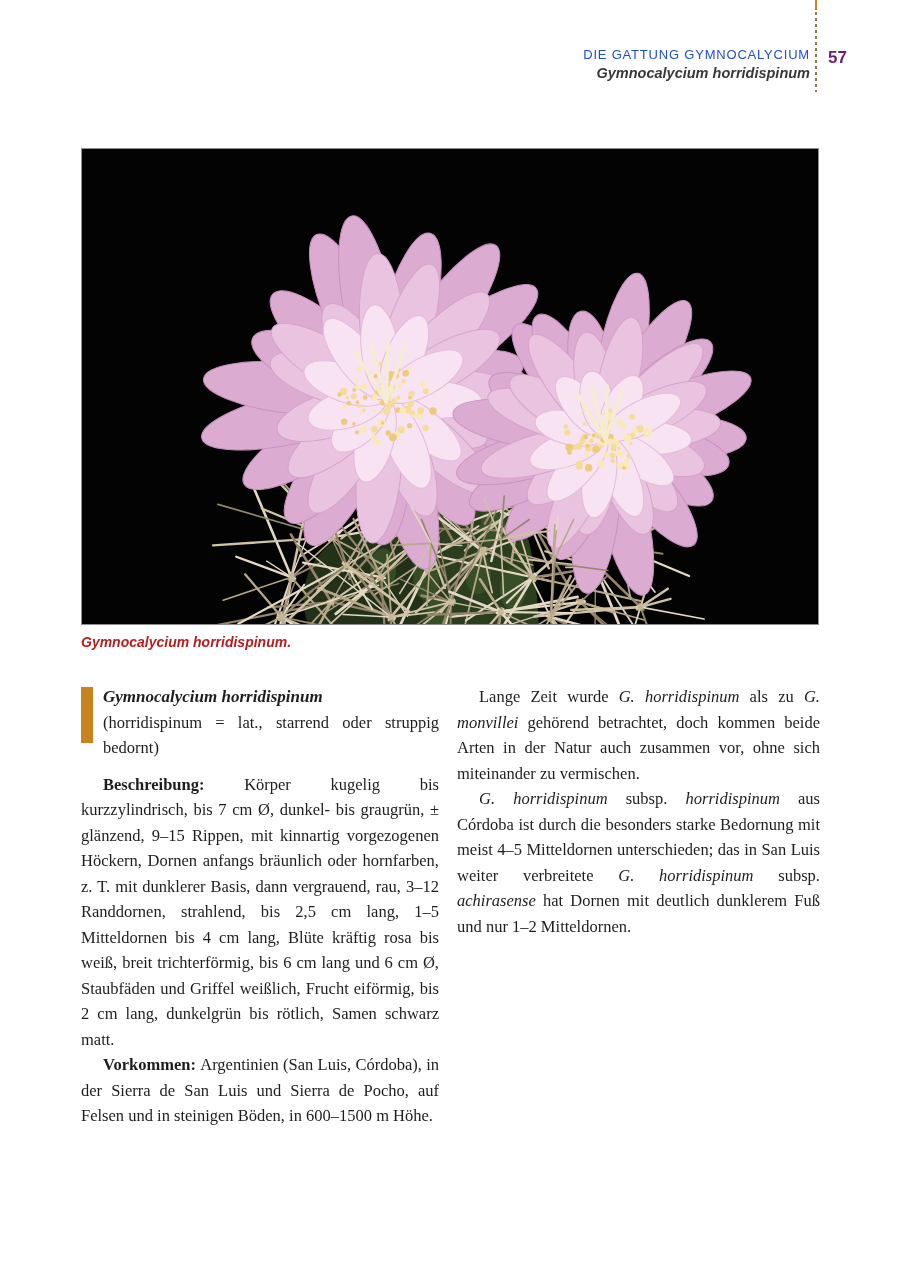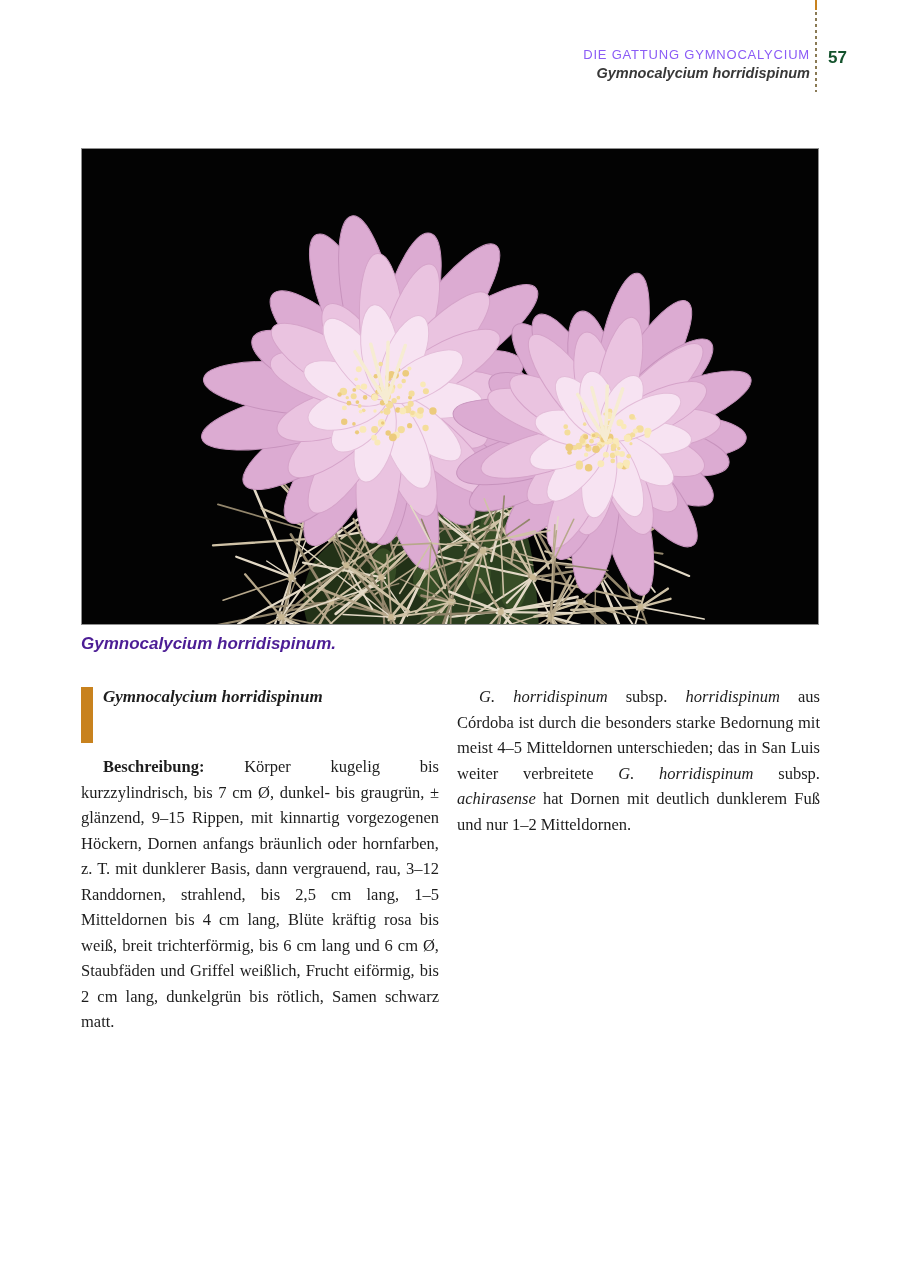--- a/index.html
+++ b/index.html
@@ -3,35 +3,35 @@
 <meta charset="utf-8">
 <style>
   html,body{margin:0;padding:0;}
   body{width:900px;height:1271px;background:#ffffff;position:relative;
        font-family:"Liberation Serif","DejaVu Serif",serif;color:#1d1d1d;}
   .page{position:absolute;inset:0;}
 
   
   .pagehead{position:absolute;top:46px;right:90px;text-align:right;
             font-family:"Liberation Sans","DejaVu Sans",sans-serif;}
-  .kicker{font-size:13px;letter-spacing:.8px;color:#8b5cf6;line-height:18px;}
+  .kicker{font-size:13px;letter-spacing:.8px;color:#1d4ed8;line-height:18px;}
   .species{font-size:14.5px;font-weight:bold;font-style:italic;color:#383838;line-height:19px;}
   .rule{position:absolute;left:815px;top:0;width:2px;height:92px;
         background:repeating-linear-gradient(to bottom,#8a7a55 0 3px,rgba(0,0,0,0) 3px 6px);}
   .rule-top{position:absolute;top:0;left:0;width:2px;height:10px;background:#c8821e;display:block;}
   .pagenum{position:absolute;left:828px;top:48px;font-family:"Liberation Sans","DejaVu Sans",sans-serif;
-           font-size:17px;font-weight:bold;color:#14532d;}
+           font-size:17px;font-weight:bold;color:#701a75;}
 
   
   .photo{position:absolute;left:81px;top:148px;width:738px;height:477px;margin:0;
          background:#000;border:1px solid #8f8f8f;box-sizing:border-box;}
   .photo svg{display:block;width:100%;height:100%;}
   .caption{position:absolute;left:81px;top:634px;
            font-family:"Liberation Sans","DejaVu Sans",sans-serif;
-           font-size:17px;font-weight:bold;font-style:italic;color:#4c1d95;text-align:right;}
+           font-size:14px;font-weight:bold;font-style:italic;color:#b91c1c;text-align:right;}
 
   
   .col{position:absolute;top:684px;font-size:16.5px;line-height:25.5px;
        text-align:justify;hyphens:auto;-webkit-hyphens:auto;}
   .col-left{left:81px;width:358px;}
   .col-right{left:457px;width:363px;}
   .para{margin:0;}
   .indent{text-indent:22px;}
   .b{font-weight:bold;margin-top:15px;}
   .i{font-style:italic;}
@@ -633,22 +633,25 @@
     </svg>
   </figure>
 
   <figcaption class="caption">Gymnocalycium horridispinum.</figcaption>
 
   <section class="col col-left">
     <div class="headblock">
       <span class="accent-bar" style="background: rgb(200, 130, 30);"></span>
       <div class="headtext">
         <h2 class="title">Gymnocalycium horridispinum</h2>
+        <div class="subtitle">(horridispinum = lat., starrend oder struppig bedornt)</div>
       </div>
     </div>
     <p class="para indent"><span class="b">Beschreibung: </span><span>Körper kugelig bis kurzzylindrisch, bis 7 cm Ø, dunkel- bis graugrün, ± glänzend, 9–15 Rippen, mit kinnartig vorgezogenen Höckern, Dornen anfangs bräunlich oder hornfarben, z. T. mit dunklerer Basis, dann vergrauend, rau, 3–12 Randdornen, strahlend, bis 2,5 cm lang, 1–5 Mitteldornen bis 4 cm lang, Blüte kräftig rosa bis weiß, breit trichterförmig, bis 6 cm lang und 6 cm Ø, Staubfäden und Griffel weißlich, Frucht eiförmig, bis 2 cm lang, dunkelgrün bis rötlich, Samen schwarz matt.</span></p>
+    <p class="para indent"><span class="b">Vorkommen: </span><span>Argentinien (San Luis, Córdoba), in der Sierra de San Luis und Sierra de Pocho, auf Felsen und in steinigen Böden, in 600–1500 m Höhe.</span></p>
   </section>
 
   <section class="col col-right">
+    <p class="para indent"><span>Lange Zeit wurde </span><span class="i">G. horridispinum</span><span> als zu </span><span class="i">G. monvillei</span><span> gehörend betrachtet, doch kommen beide Arten in der Natur auch zusammen vor, ohne sich miteinander zu vermischen.</span></p>
     <p class="para indent"><span class="i">G. horridispinum</span><span> subsp. </span><span class="i">horridispinum</span><span> aus Córdoba ist durch die besonders starke Bedornung mit meist 4–5 Mitteldornen unterschieden; das in San Luis weiter verbreitete </span><span class="i">G. horridispinum</span><span> subsp. </span><span class="i">achirasense</span><span> hat Dornen mit deutlich dunklerem Fuß und nur 1–2 Mitteldornen.</span></p>
   </section>
 
 </div>
 
 </body></html>

